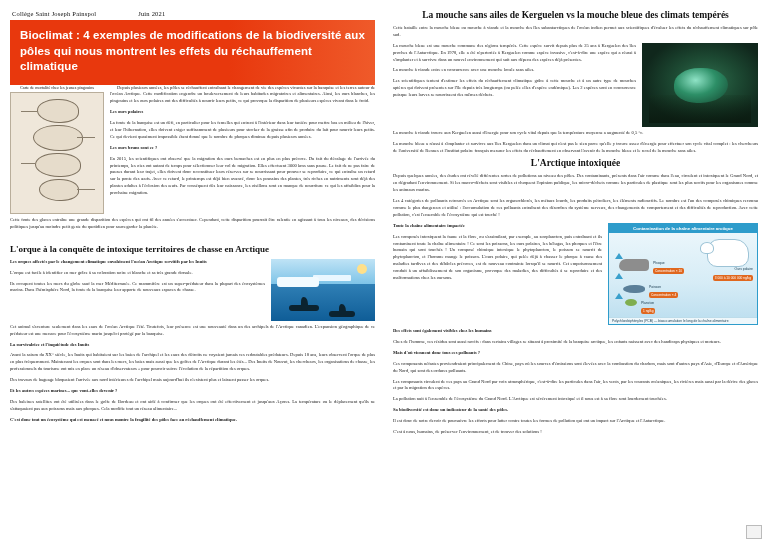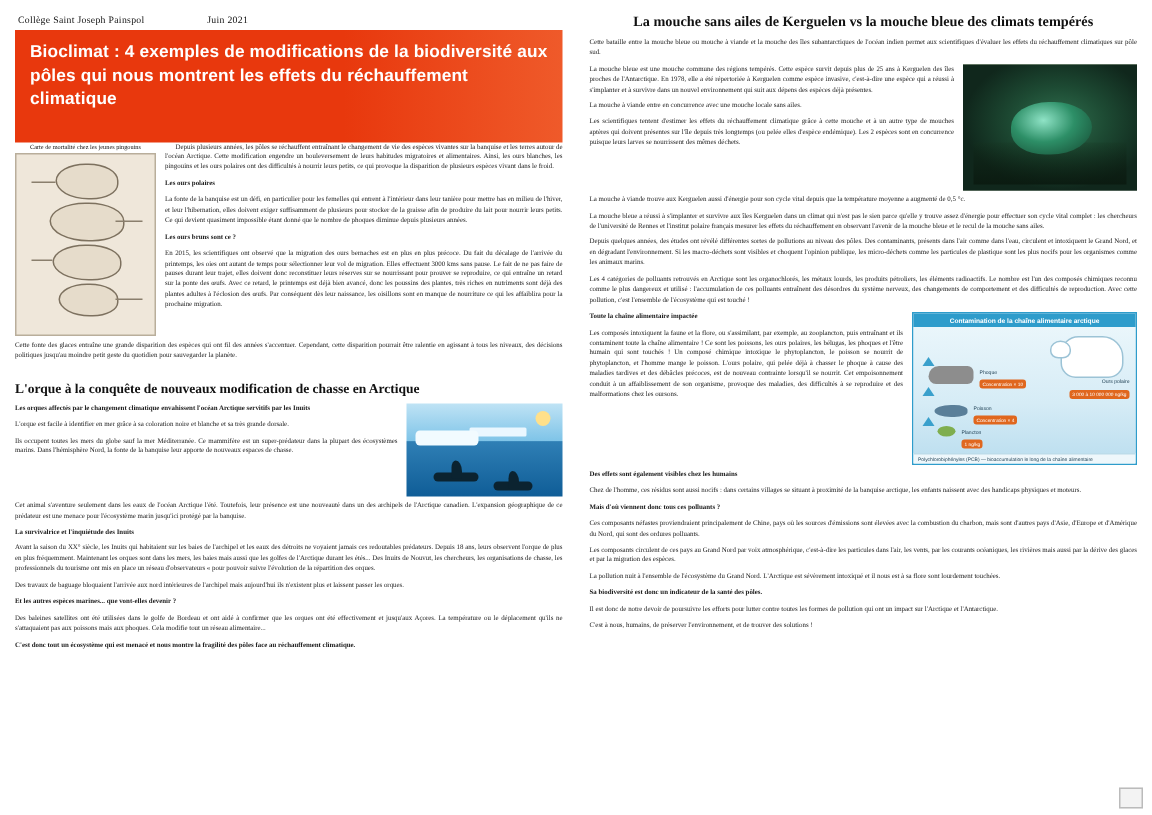--- a/index.html
+++ b/index.html
@@ -27,21 +27,21 @@
     font-size:6.5px;
     color:#111;
     margin:2px 0 3px 2px;
     letter-spacing:.2px;
   }
   .school-line .date{margin-left:40px;}
   .banner{
     background:#e8380d;
     background:linear-gradient(90deg,#e8380d 0%,#e8380d 60%,#ef5a2a 100%);
     color:#fff;
-    padding:8px 10px 20px 10px;
+    padding:8px 10px 10px 10px;
     font-family:"Liberation Sans", sans-serif;
     font-weight:bold;
     font-size:11.5px;
     line-height:1.35;
     letter-spacing:.1px;
   }
 
   
   h2.sec{
     font-family:"Liberation Serif", serif;
@@ -234,21 +234,21 @@
     </div>
 
     <p class="indent">Depuis plusieurs années, les pôles se réchauffent entraînant le changement de vie des espèces vivantes sur la banquise et les terres autour de l'océan Arctique. Cette modification engendre un bouleversement de leurs habitudes migratoires et alimentaires. Ainsi, les ours blanches, les pingouins et les ours polaires ont des difficultés à nourrir leurs petits, ce qui provoque la disparition de plusieurs espèces vivant dans le froid.</p>
     <p class="b">Les ours polaires</p>
     <p>La fonte de la banquise est un défi, en particulier pour les femelles qui entrent à l'intérieur dans leur tanière pour mettre bas en milieu de l'hiver, et leur l'hibernation, elles doivent exiger suffisamment de plusieurs pour stocker de la graisse afin de produire du lait pour nourrir leurs petits. Ce qui devient quasiment impossible étant donné que le nombre de phoques diminue depuis plusieurs années.</p>
     <p class="b">Les ours bruns sont ce ?</p>
     <p>En 2015, les scientifiques ont observé que la migration des ours bernaches est en plus en plus précoce. Du fait du décalage de l'arrivée du printemps, les oies ont autant de temps pour sélectionner leur vol de migration. Elles effectuent 3000 kms sans pause. Le fait de ne pas  faire de pauses durant leur trajet, elles doivent donc reconstituer leurs réserves sur se nourrissant pour prouver se reproduire, ce qui entraîne un retard sur la ponte des œufs. Avec ce retard, le printemps est déjà bien avancé, donc les poussins des plantes, très riches en nutriments sont déjà des plantes adultes à l'éclosion des œufs. Par conséquent dès leur naissance, les oisillons sont en manque de nourriture ce qui les affaiblira pour la prochaine migration.</p>
     <div class="clear"></div>
     <p>Cette fonte des glaces entraîne une grande disparition des espèces qui ont fil des années s'accentuer. Cependant, cette disparition pourrait être ralentie en agissant à tous les niveaux, des décisions politiques jusqu'au moindre petit geste du quotidien pour sauvegarder la planète.</p>
 
-    <h2 class="sec">L'orque à la conquête de nouveaux modification de chasse en Arctique</h2>
+    <h2 class="sec">L'orque à la conquête de intoxique territoires de chasse en Arctique</h2>
 
     <div class="fig-wrap right">
       <div class="orca">
         <div class="sun"></div>
         <div class="ice"></div>
         <div class="body" style="left:18px;top:46px;width:30px;"></div>
         <div class="fin" style="left:30px;top:38px;"></div>
         <div class="body" style="left:58px;top:52px;width:26px;"></div>
         <div class="fin" style="left:68px;top:45px;"></div>
       </div>
@@ -277,20 +277,21 @@
       <div class="fly"></div>
     </div>
 
     <p>La mouche bleue est une mouche commune des régions tempérés. Cette espèce survit depuis plus de 25 ans à Kerguelen des îles proches de l'Antarctique. En 1978, elle a été répertoriée à Kerguelen comme espèce invasive, c'est-à-dire une espèce qui a réussi à s'implanter et à survivre dans un nouvel environnement qui suit aux dépens des espèces déjà présentes.</p>
     <p>La mouche à viande entre en concurrence avec une mouche locale sans ailes.</p>
     <p>Les scientifiques tentent d'estimer les effets du réchauffement climatique grâce à cette mouche et à un autre type de mouches aptères qui doivent présentes sur l'île depuis très longtemps (ou pelée elles d'espèce endémique). Les 2 espèces sont en concurrence puisque leurs larves se nourrissent des mêmes déchets.</p>
     <div class="clear"></div>
     <p>La mouche à viande trouve aux Kerguelen aussi d'énergie pour son cycle vital depuis que la température moyenne a augmenté de 0,5 °c.</p>
     <p>La mouche bleue a réussi à s'implanter et survivre aux îles Kerguelen dans un climat qui n'est pas le sien parce qu'elle y trouve assez d'énergie pour effectuer son cycle vital complet : les chercheurs de l'université de Rennes et l'institut polaire français mesurer les effets du réchauffement en observant l'avenir de la mouche bleue et le recul de la mouche sans ailes.</p>
 
+    <h2 class="sec center">L'Arctique intoxiquée</h2>
 
     <p>Depuis quelques années, des études ont révélé différentes sortes de pollutions au niveau des pôles. Des contaminants, présents dans l'air comme dans l'eau, circulent et intoxiquent le Grand Nord, et en dégradant l'environnement. Si les macro-déchets sont visibles et choquent l'opinion publique, les micro-déchets comme les particules de plastique sont les plus nocifs pour les organismes comme les animaux marins.</p>
     <p>Les 4 catégories de polluants retrouvés en Arctique sont les organochlorés, les métaux lourds, les produits pétroliers, les éléments radioactifs. Le nombre est l'un des composés chimiques reconnu comme le plus dangereux et utilisé : l'accumulation de ces polluants entraînent des désordres du système nerveux, des changements de comportement et des difficultés de reproduction. Avec cette pollution, c'est l'ensemble de l'écosystème qui est touché !</p>
 
     <div class="fig-wrap right">
       <div class="info-box">
         <div class="info-title">Contamination de la chaîne alimentaire arctique</div>
         <div class="info-body">
           <div class="bear"></div>
           <div class="info-label" style="right:4px;top:34px;">Ours polaire</div>

